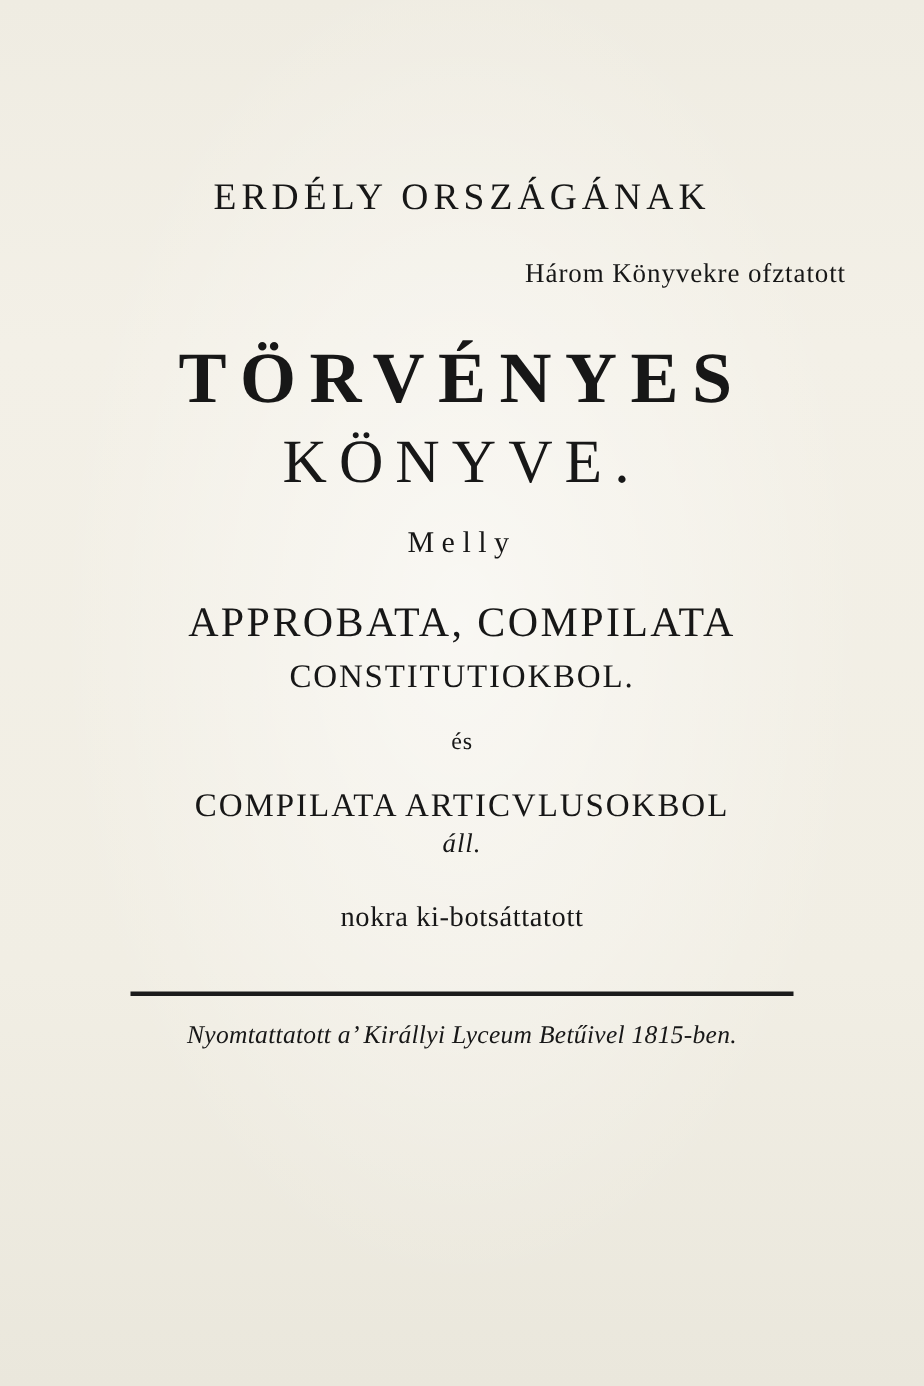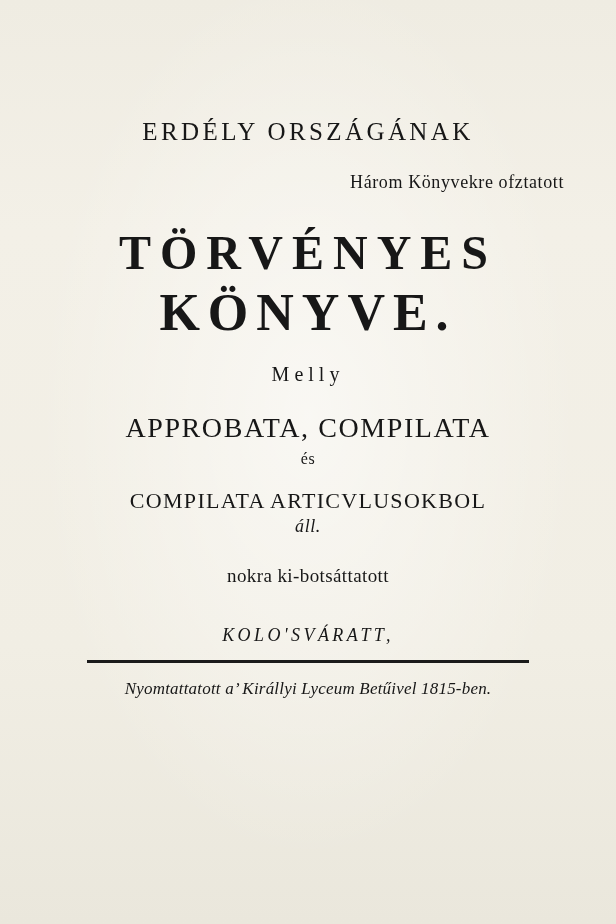--- a/index.html
+++ b/index.html
@@ -55,23 +55,23 @@
     text-align: right;
   }
   .l-main-1 {
     font-size: 48px;
     letter-spacing: 9px;
     font-weight: 700;
     margin: 0 0 6px 0;
     line-height: 1.08;
   }
   .l-main-2 {
-    font-size: 52px;
+    font-size: 41px;
     letter-spacing: 8px;
-    font-weight: 700;
+    font-weight: 400;
     margin: 0 0 22px 0;
     line-height: 1.08;
   }
   .l-melly {
     font-size: 20px;
     letter-spacing: 5px;
     margin: 0 0 26px 0;
   }
   .l-approbata {
     font-size: 28px;
@@ -137,28 +137,28 @@
     <div class="line l-title-1">ERDÉLY ORSZÁGÁNAK</div>
 
     <div class="line l-sub-1">Három Könyvekre ofztatott</div>
 
     <div class="line l-main-1">TÖRVÉNYES</div>
     <div class="line l-main-2">KÖNYVE.</div>
 
     <div class="line l-melly">Melly</div>
 
     <div class="line l-approbata">APPROBATA, COMPILATA</div>
+    <div class="line l-constitutiokbol">CONSTITUTIOKBOL.</div>
 
     <div class="line l-es">és</div>
 
     <div class="line l-novellaris">COMPILATA  ARTICVLUSOKBOL</div>
     <div class="line l-all">áll.</div>
 
     <div class="line l-moftan-2">nokra ki-botsáttatott</div>
 
-    <div class="line l-place">KOLO'SVÁRATT,</div>
 
     <div class="rule"></div>
 
     <div class="line l-imprint">Nyomtattatott a’ Királlyi Lyceum Betűivel 1815-ben.</div>
 
   </div>
 </div>
 
 </body></html>

